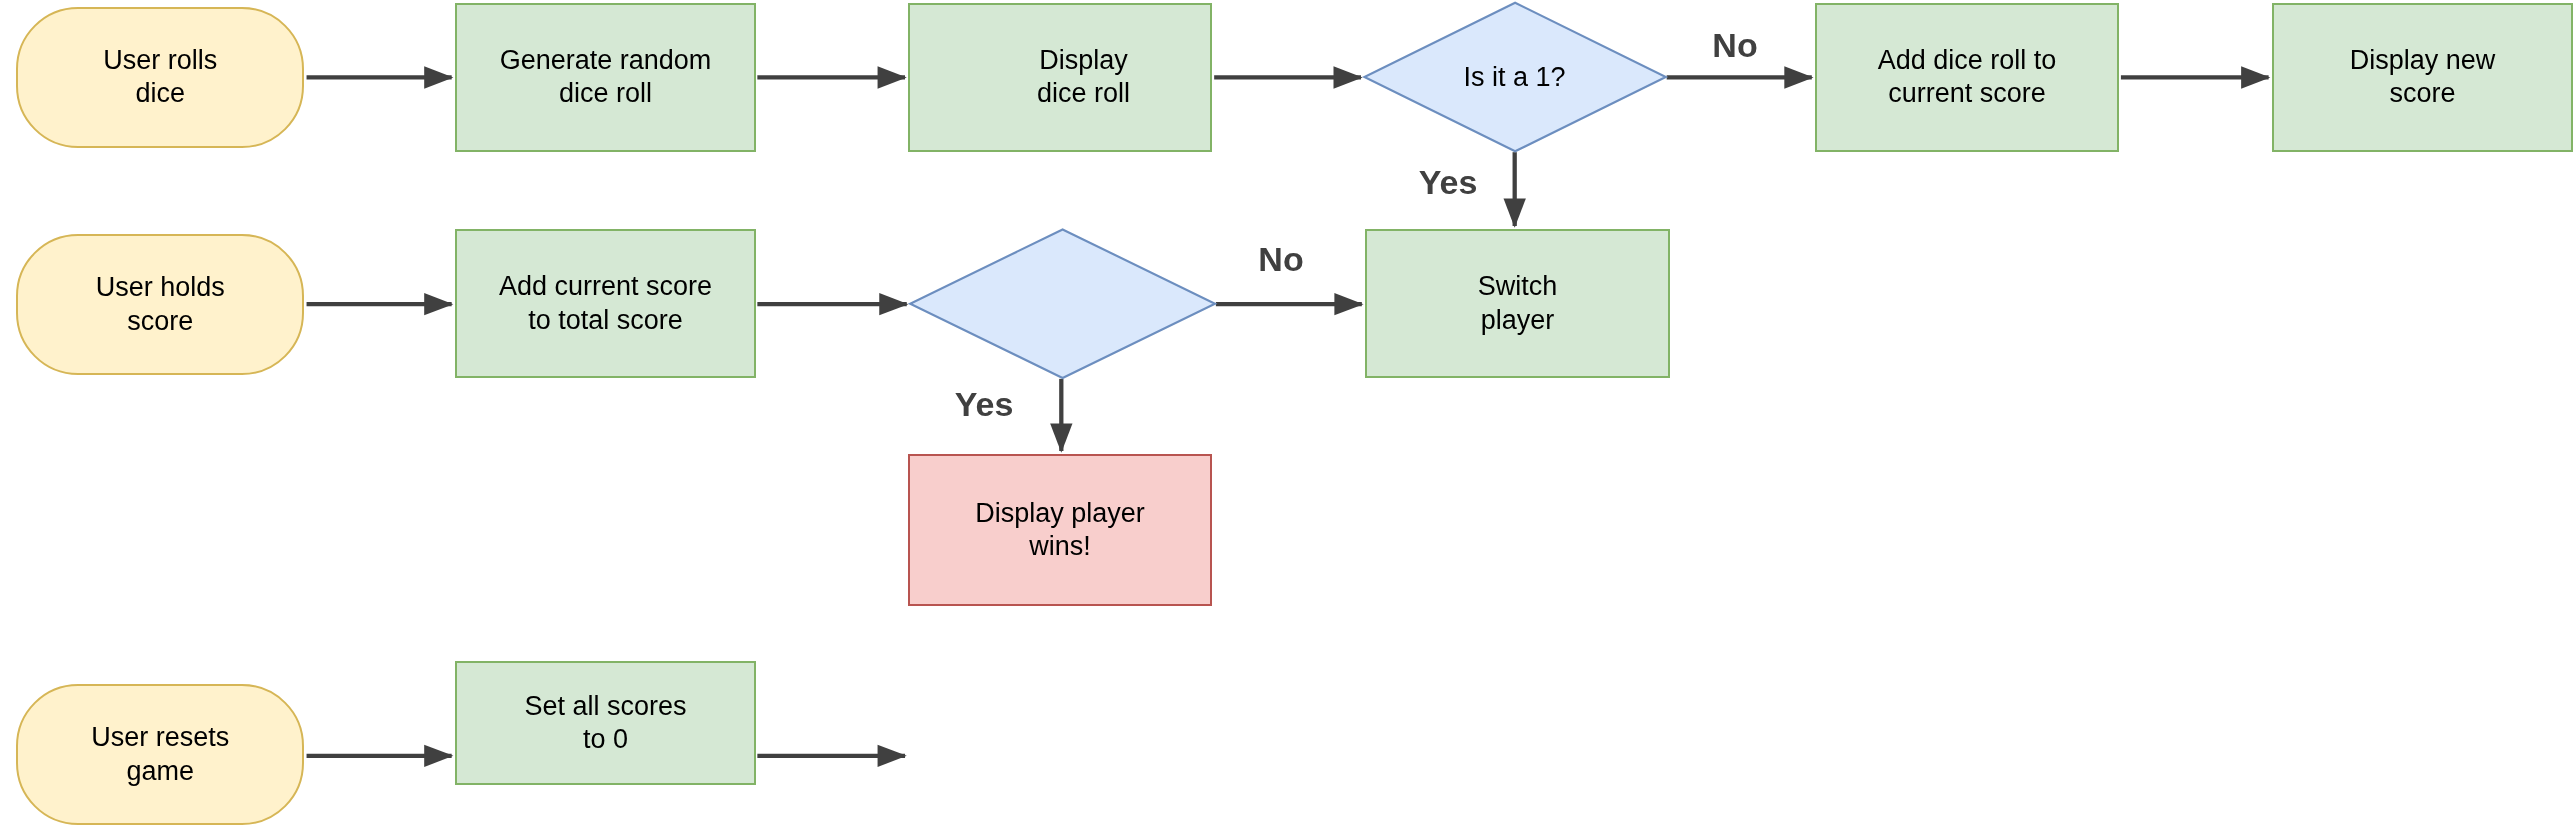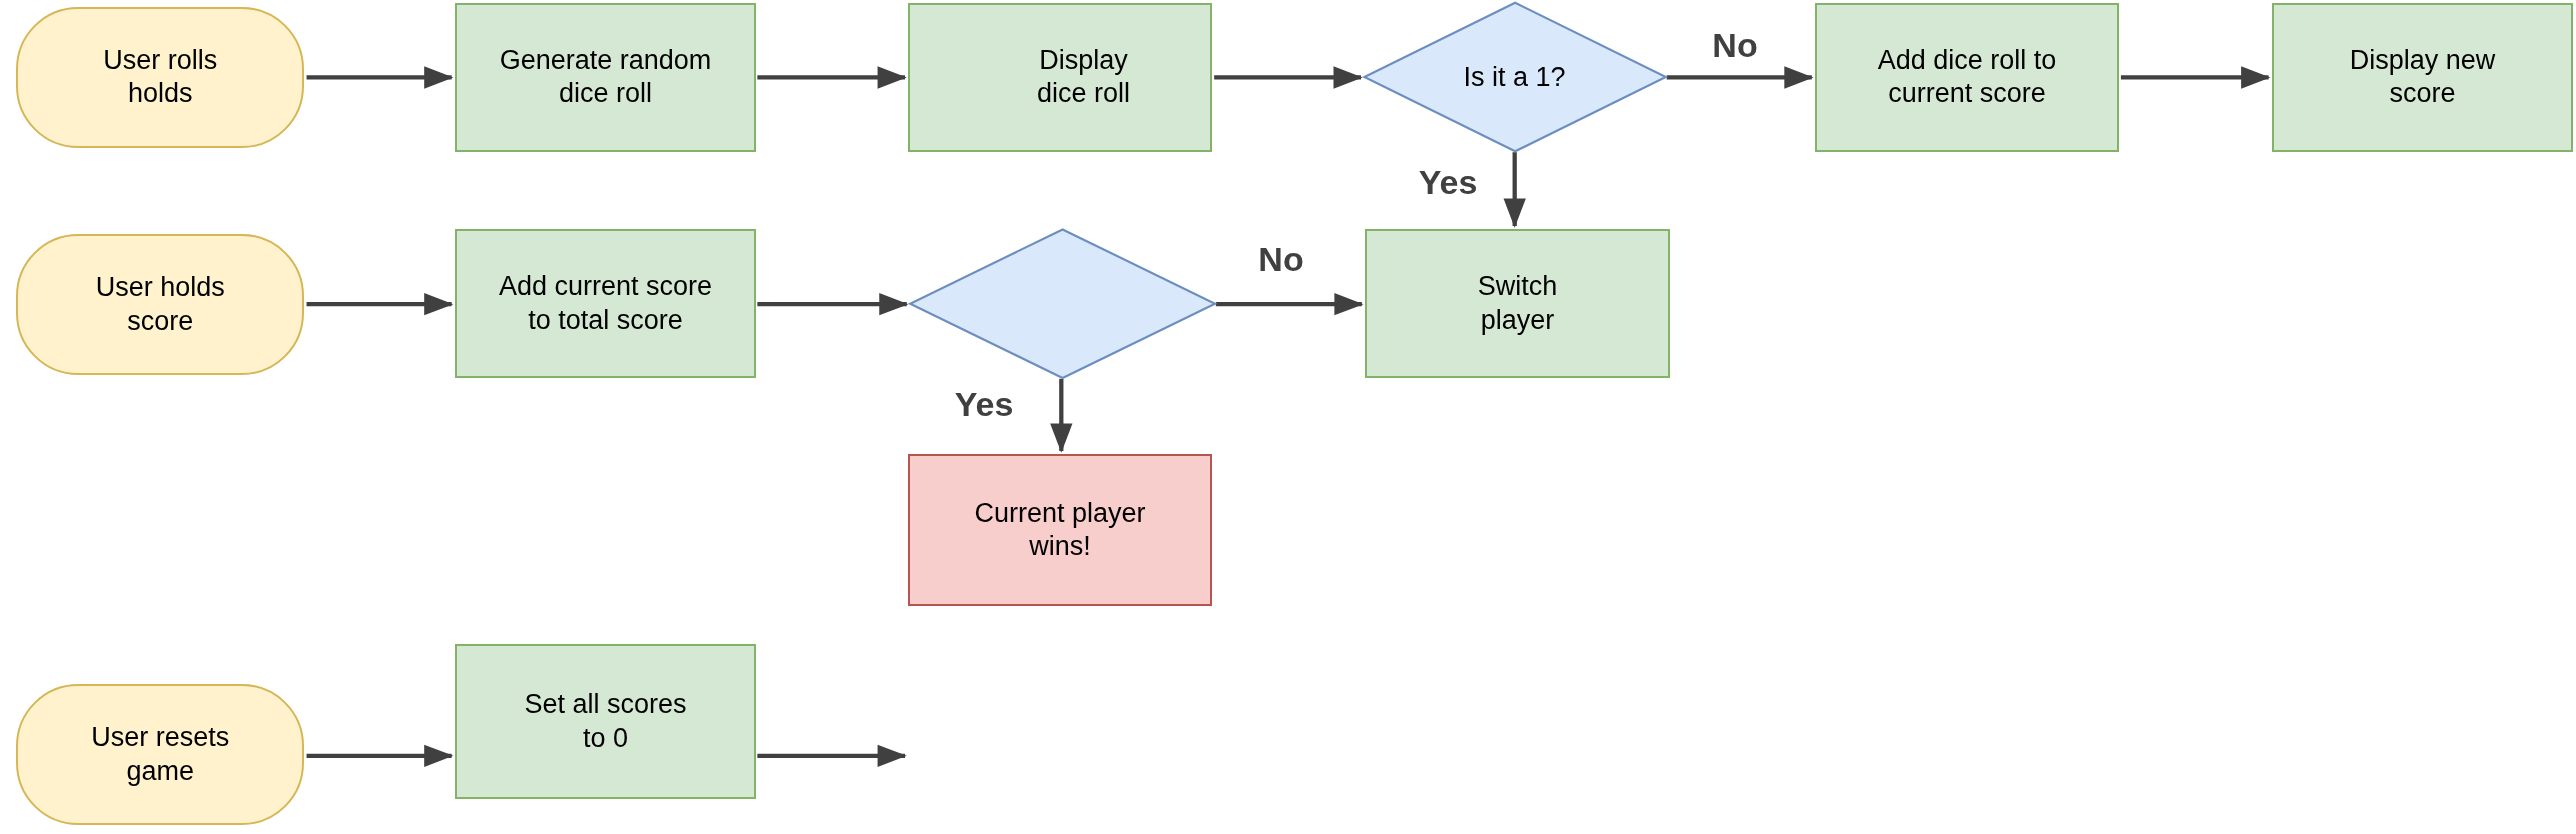--- a/index.html
+++ b/index.html
@@ -97,21 +97,21 @@
     <line class="edge" x1="1236" y1="441" x2="1236" y2="525" marker-end="url(#ah)"></line>
 
     <line class="edge" x1="357" y1="880" x2="526" y2="880" marker-end="url(#ah)"></line>
     <line class="edge" x1="882" y1="880" x2="1054" y2="880" marker-end="url(#ah)"></line>
 
     <polygon class="diamond" points="1764.5,3 1940,89.5 1764.5,176 1589,89.5"></polygon>
     <polygon class="diamond" points="1237.5,267 1415,353.5 1237.5,440 1060,353.5"></polygon>
   </svg>
 
   <div class="node terminal" style="left:16.3px; top:6.9px; width:288px; height:141px;">User rolls
-holds</div>
+dice</div>
 
   <div class="node process" style="left:455px; top:2.6px; width:301px; height:149px;">Generate random
 dice roll</div>
 
   <div class="node process" style="left:908px; top:2.6px; width:304px; height:149px;padding-left:47px;">Display
 dice roll</div>
 
   <div class="diamond-label" style="left:1364px; top:2.6px; width:301px; height:149px;">Is it a 1?</div>
 
   <div class="node process" style="left:1815px; top:2.6px; width:304px; height:149px;">Add dice roll to
@@ -123,27 +123,27 @@
   <div class="node terminal" style="left:16.3px; top:234px; width:288px; height:141px;">User holds
 score</div>
 
   <div class="node process" style="left:455px; top:229px; width:301px; height:149px;">Add current score
 to total score</div>
 
 
   <div class="node process" style="left:1365px; top:229px; width:305px; height:149px;">Switch
 player</div>
 
-  <div class="node win" style="left:908px; top:454px; width:304px; height:152px;">Current player
+  <div class="node win" style="left:908px; top:454px; width:304px; height:152px;">Display player
 wins!</div>
 
   <div class="node terminal" style="left:16.3px; top:684px; width:288px; height:141px;">User resets
 game</div>
 
-  <div class="node process" style="left:455px; top:644px; width:301px; height:155px;">Set all scores
+  <div class="node process" style="left:455px; top:661px; width:301px; height:124px;">Set all scores
 to 0</div>
 
 
   <div class="edge-label" style="left:1735px; top:45px;">No</div>
 
   <div class="edge-label" style="left:1448px; top:182px;">Yes</div>
 
   <div class="edge-label" style="left:1281px; top:259px;">No</div>
 
   <div class="edge-label" style="left:984px; top:404px;">Yes</div>

